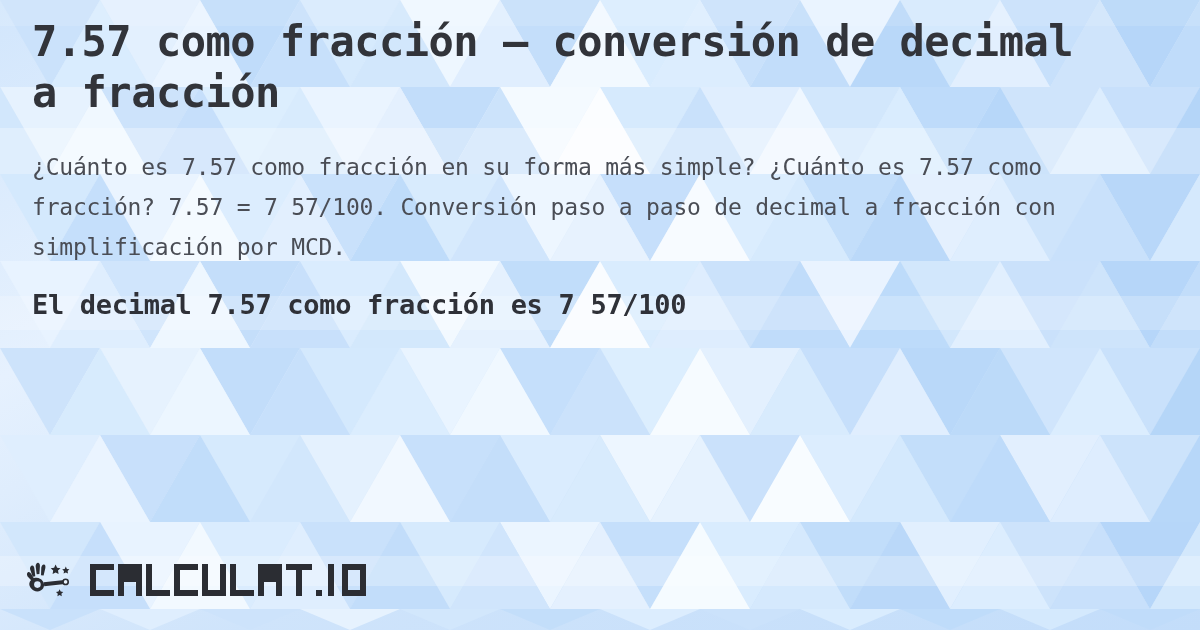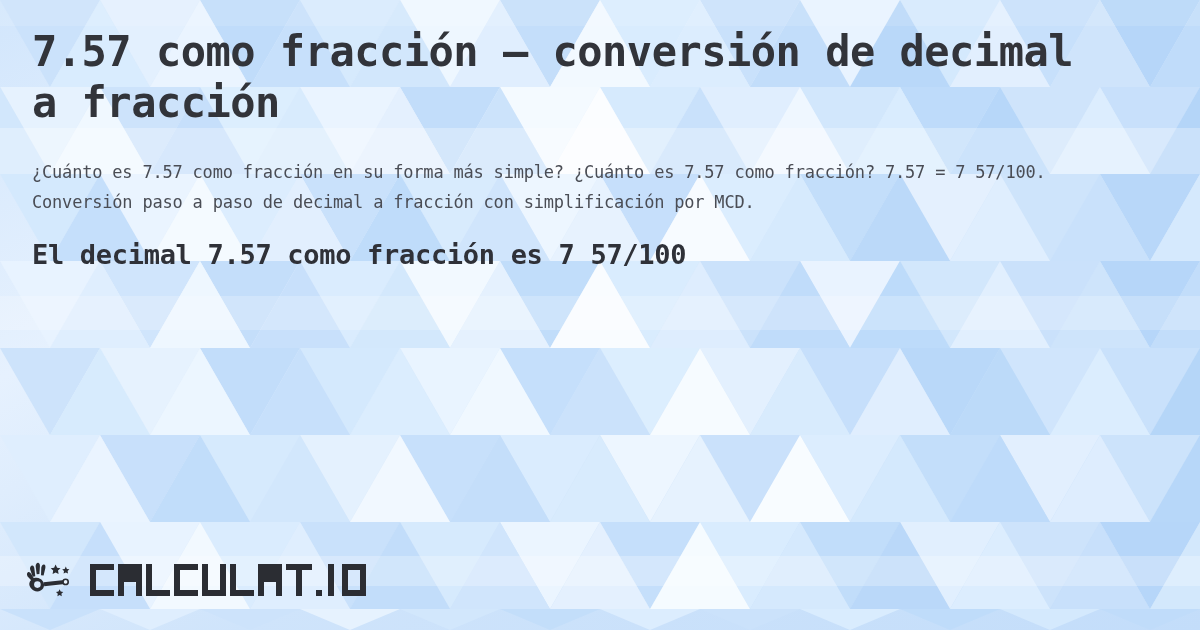--- a/index.html
+++ b/index.html
@@ -27,39 +27,39 @@
     position: absolute;
     inset: 0;
     width: 1200px;
     height: 630px;
   }
 
   
   #content {
     position: absolute;
     inset: 0;
-    padding: 26px 32px 0 32px;
+    padding: 16px 32px 0 32px;
     box-sizing: border-box;
   }
 
   #page-title {
     margin: 0;
     font-family: "DejaVu Sans Mono", monospace;
     font-size: 42px;
     font-weight: bold;
     line-height: 1.22;
     color: #32343a;
     letter-spacing: -0.5px;
     max-width: 1060px;
   }
 
   #description {
     margin: 30px 0 0 0;
     font-family: "DejaVu Sans Mono", monospace;
-    font-size: 17px;
+    font-size: 23px;
     line-height: 1.72;
     color: #4a4d55;
     max-width: 1110px;
     letter-spacing: -0.2px;
   }
 
   #answer {
     margin: 22px 0 0 0;
     font-family: "DejaVu Sans Mono", monospace;
     font-size: 27px;

